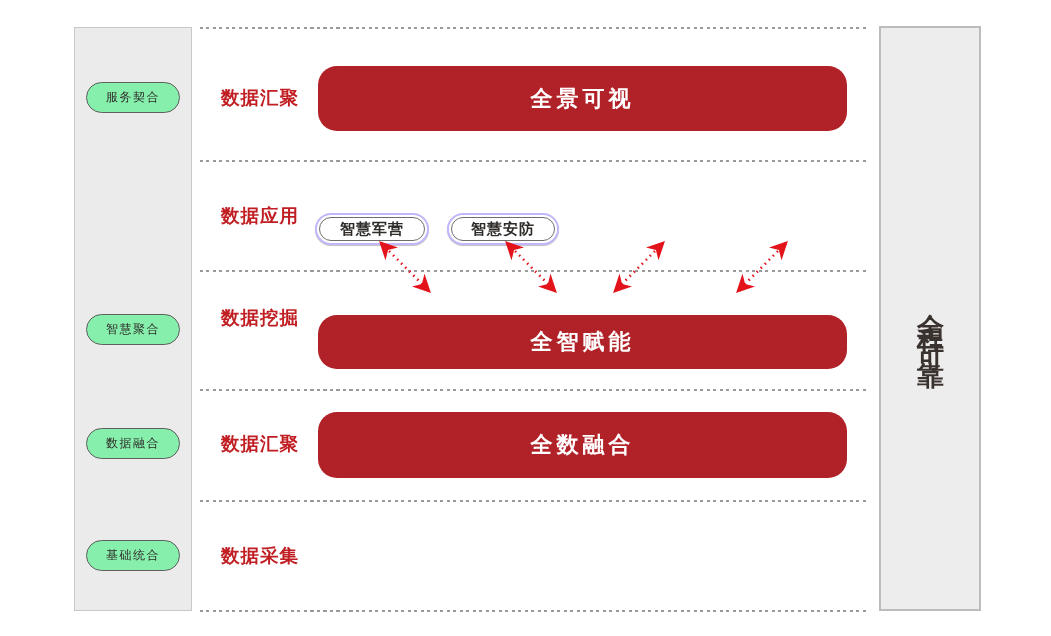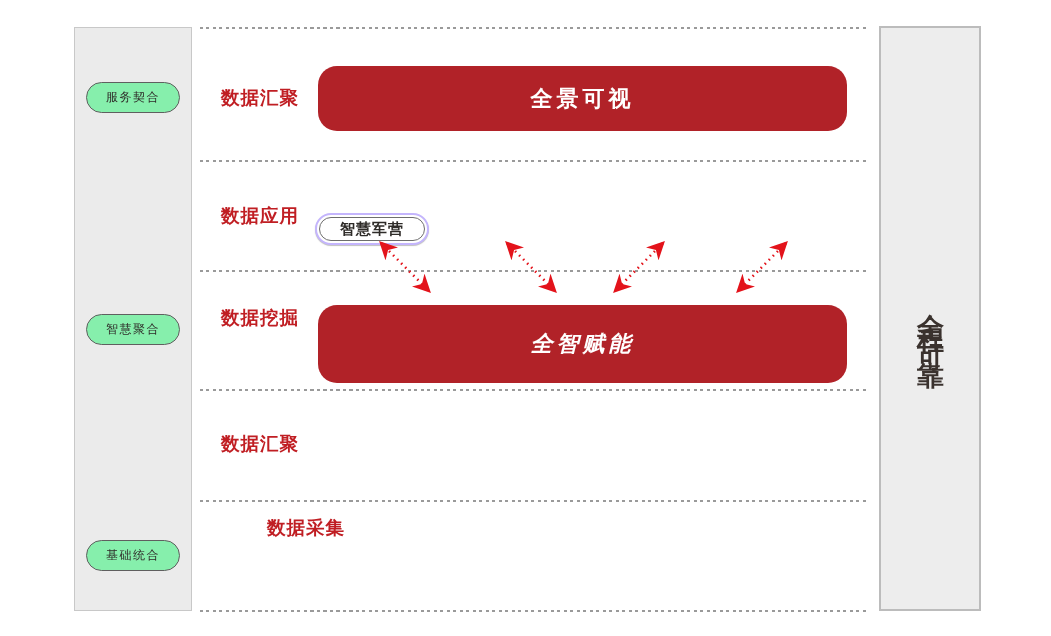--- a/index.html
+++ b/index.html
@@ -24,27 +24,27 @@
   .sp1{top:82px;} .sp2{top:200px;} .sp3{top:314px;text-align:right;} .sp4{top:428px;} .sp5{top:540px;}
 
   
   .dotline{position:absolute;left:200px;width:667px;height:2px;
     background:repeating-linear-gradient(to right,#9a9a9a 0 3px,transparent 3px 6.5px);}
   .dl1{top:27px;} .dl2{top:160px;} .dl3{top:270px;} .dl4{top:389px;} .dl5{top:500px;} .dl6{top:610px;}
 
   
   .row-label{position:absolute;left:221px;width:92px;height:24px;line-height:24px;
     font-size:18.5px;font-weight:bold;color:#c01e23;letter-spacing:1px;white-space:nowrap;}
-  .rl1{top:86px;} .rl2{top:204px;} .rl3{top:306px;} .rl4{top:432px;} .rl5{top:516px;margin-left:46px;}
+  .rl1{top:86px;} .rl2{top:204px;} .rl3{top:306px;} .rl4{top:432px;} .rl5{top:544px;}
 
   
   .banner{position:absolute;left:318px;width:529px;border-radius:19px;background:#b12228;
     display:flex;align-items:center;justify-content:center;
     color:#ffffff;font-size:22px;font-weight:bold;letter-spacing:4px;}
-  .bn1{top:66px;height:65px;} .bn2{top:305px;height:78px;font-style:italic;}
+  .bn1{top:66px;height:65px;} .bn2{top:315px;height:54px;}
   .bn3{top:412px;height:66px;} .bn4{top:524px;height:66px;}
 
   
   .app-pill{position:absolute;top:197px;height:32px;background:#ffffff;
     border:2px solid #c4b5fd;border-radius:18px;box-sizing:border-box;padding:2px;
     box-shadow:0 1px 1px rgba(0,0,0,0.25);margin-top:16px;}
   .app-pill .inner{width:100%;height:100%;border:1.5px solid #6e6e6e;border-radius:13px;
     box-sizing:border-box;display:flex;align-items:center;justify-content:center;
     font-size:15px;font-weight:bold;color:#2e2b28;letter-spacing:1px;white-space:nowrap;}
   .ap1{left:315px;width:114px;} .ap2{left:447px;width:112px;}
@@ -56,20 +56,23 @@
 <body>
 
 <div class="canvas">
 
   <div class="left-panel"></div>
   <div class="side-pill sp1">
     <span>服务契合</span>
   </div>
   <div class="side-pill sp3">
     <span>智慧聚合</span>
+  </div>
+  <div class="side-pill sp4">
+    <span>数据融合</span>
   </div>
   <div class="side-pill sp5">
     <span>基础统合</span>
   </div>
 
   <div class="right-panel">
     <div class="vtext">全程可靠</div>
   </div>
 
   <div class="dotline dl1"></div>
@@ -84,23 +87,29 @@
   <div class="row-label rl3">数据挖掘</div>
   <div class="row-label rl4">数据汇聚</div>
   <div class="row-label rl5">数据采集</div>
 
   <div class="banner bn1">
     <span>全景可视</span>
   </div>
   <div class="banner bn2">
     <span>全智赋能</span>
   </div>
+  <div class="banner bn3">
+    <span>全数融合</span>
+  </div>
 
   <div class="app-pill ap1">
     <div class="inner">智慧军营</div>
+  </div>
+  <div class="app-pill ap2">
+    <div class="inner">智慧安防</div>
   </div>
 
   <svg class="arrows" width="1051" height="636" viewBox="0 0 1051 636" xmlns="http://www.w3.org/2000/svg">
     <defs>
       <marker id="ah" viewBox="0 0 10 10" refX="8.5" refY="5" markerWidth="7" markerHeight="7" orient="auto-start-reverse">
         <path d="M0,0 L10,5 L0,10 L3,5 Z" fill="#e3131b"></path>
       </marker>
     </defs>
     <g stroke="#e3131b" stroke-width="2.6" stroke-dasharray="1.5 4.2" fill="none">
       <line x1="381" y1="243" x2="429" y2="291" marker-start="url(#ah)" marker-end="url(#ah)"></line>

